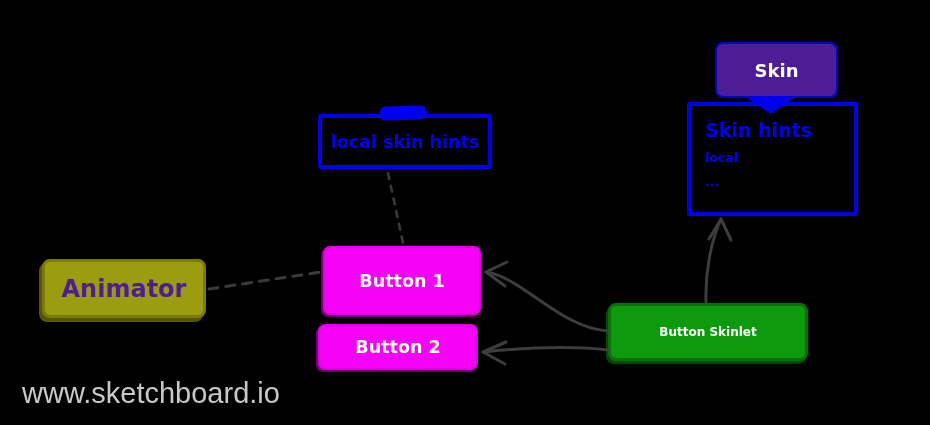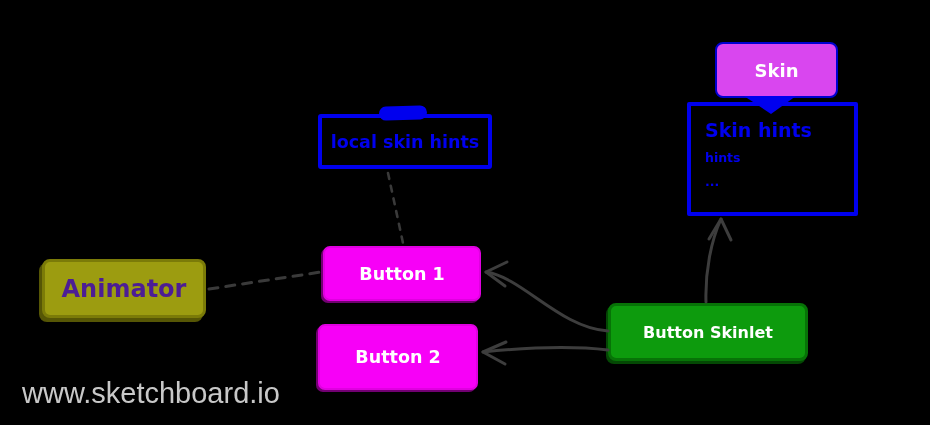--- a/index.html
+++ b/index.html
@@ -9,42 +9,42 @@
     font-family:"DejaVu Sans","Liberation Sans",sans-serif;
   }
   .node{
     position:absolute;display:flex;align-items:center;justify-content:center;
     box-sizing:border-box;z-index:2;
   }
   .node .lbl{font-weight:bold;}
   
   .skin-box{
     left:715px;top:42px;width:123px;height:56px;
-    background:#d946ef;border:2px solid #0101d0;border-radius:8px;
+    background:#4c1d95;border:2px solid #0101d0;border-radius:8px;
   }
   .skin-box .lbl{color:#ffffff;font-size:18px;}
   .animator-box{
     left:42px;top:259px;width:164px;height:59px;
     background:#9c9c10;border:3px solid #7b7b08;border-radius:8px;
     box-shadow:-3px 4px 0 rgba(95,95,6,.9);
   }
   .animator-box .lbl{color:#4c1d95;font-size:24px;}
-  .btn1-box{left:323px;top:246px;width:158px;height:55px;}
-  .btn2-box{left:318px;top:324px;width:160px;height:66px;}
+  .btn1-box{left:323px;top:246px;width:158px;height:69px;}
+  .btn2-box{left:318px;top:324px;width:160px;height:46px;}
   .magenta{
     background:#f700f7;border-radius:7px;border:2px solid #e000e0;
     box-shadow:-2px 2px 0 rgba(190,0,190,.6);
   }
   .magenta .lbl{color:#ffffff;font-size:17.5px;}
   .skinlet-box{
     left:608px;top:303px;width:200px;height:58px;
     background:#0d9b0d;border:3px solid #077307;border-radius:8px;
     box-shadow:-2px 3px 0 rgba(5,90,5,.8);
   }
-  .skinlet-box .lbl{color:#ffffff;font-size:16px;}
+  .skinlet-box .lbl{color:#ffffff;font-size:12px;}
   
   .localhints-box{
     left:318px;top:114px;width:174px;height:55px;
     border:4px solid #0000ee;border-radius:3px;background:transparent;align-items:center;
   }
   .localhints-box .lbl{color:#0000ee;font-size:17.5px;}
   .skinhints-box{
     left:687px;top:102px;width:171px;height:114px;
     border:4px solid #0000ee;border-radius:2px;background:transparent;
     display:block;padding:12px 0 0 14px;
@@ -85,21 +85,21 @@
 
   <polygon points="744,96 796,96 771,114" fill="#0000ee"></polygon>
 </svg>
 
 <div class="node skin-box">
   <span class="lbl">Skin</span>
 </div>
 
 <div class="node skinhints-box">
   <div class="skinhints-title">Skin hints</div>
-  <div class="skinhints-item first">hints</div>
+  <div class="skinhints-item first">local</div>
   <div class="skinhints-item last">...</div>
 </div>
 
 <div class="node localhints-box">
   <span class="lbl">local skin hints</span>
 </div>
 <div class="blob"></div>
 
 <div class="node animator-box">
   <span class="lbl">Animator</span>

